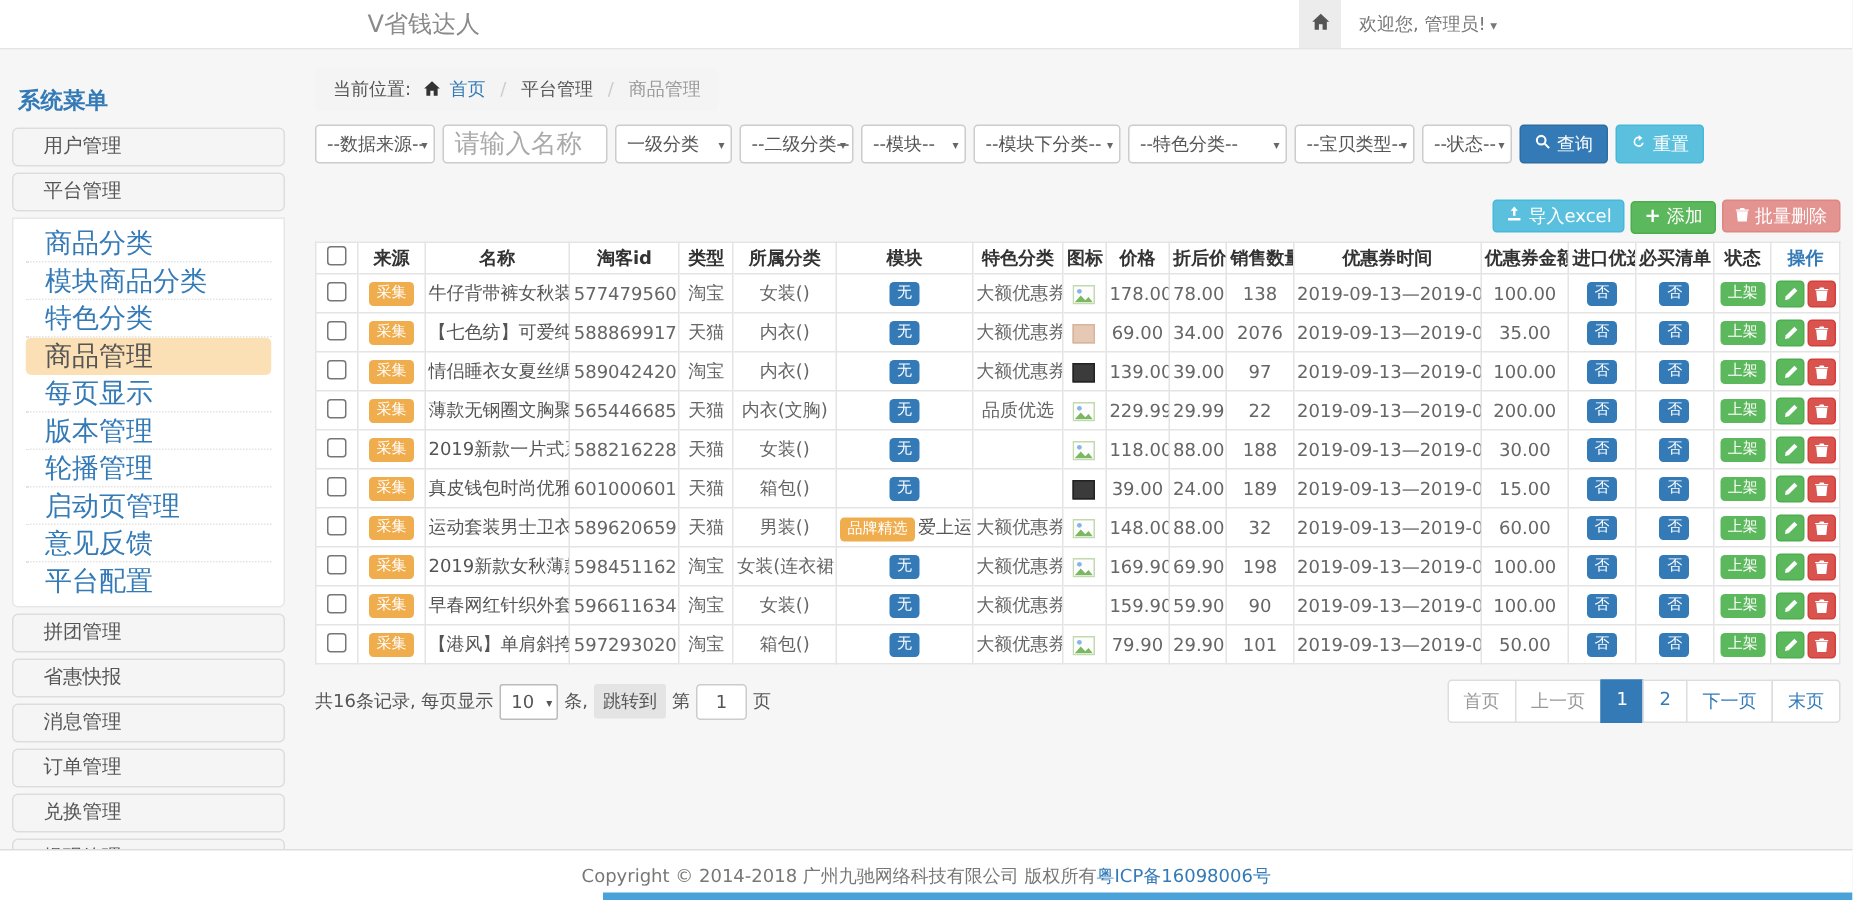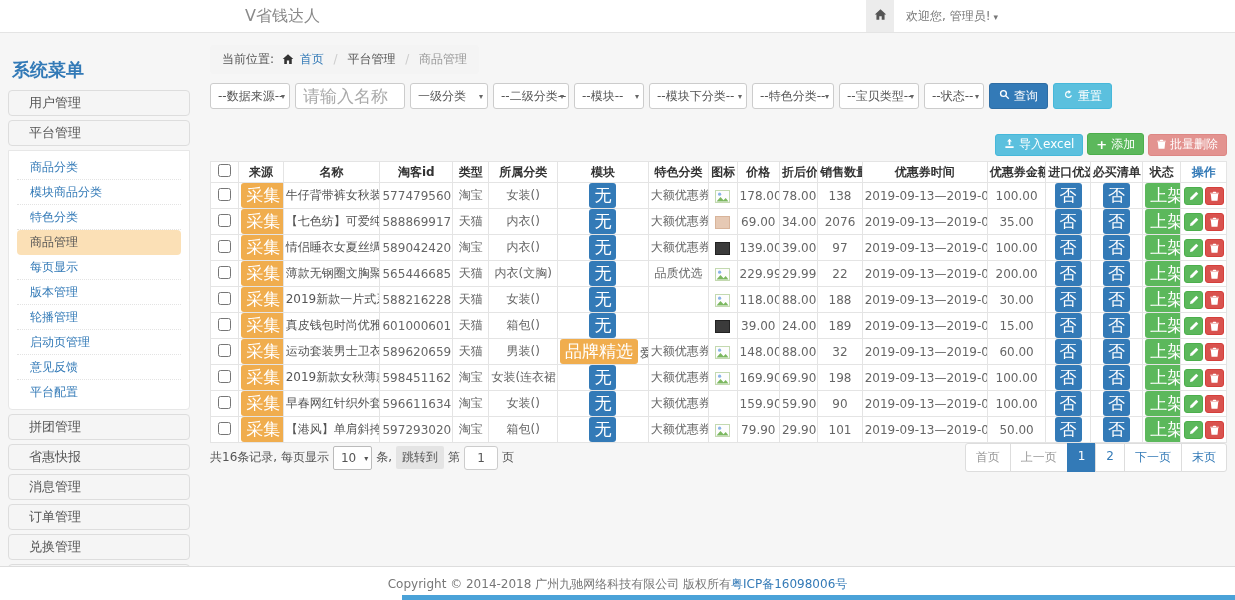--- a/index.html
+++ b/index.html
@@ -13,24 +13,24 @@
 
   
   .topbar { position:absolute; top:0; left:0; right:0; height:33px; background:#fff; border-bottom:1px solid #e4e4e4; z-index:5; }
   .brand { position:absolute; left:245px; top:0; line-height:32px; font-size:16px; color:#8a8a8a; }
   .home-box { position:absolute; left:866px; top:0; width:28px; height:32px; background:#ececec; display:flex; align-items:center; justify-content:center; cursor:pointer; }
   .welcome { position:absolute; left:906px; top:0; line-height:32px; color:#777; cursor:pointer; }
   .welcome .caret { font-size:9px; color:#777; margin-left:3px; }
 
   
   .sidebar { position:absolute; left:8px; top:56px; width:182px; }
-  .sidebar-title { color:#337ab7; font-weight:bold; font-size:18px; margin:2px 0 8px 4px; }
+  .sidebar-title { color:#337ab7; font-weight:bold; font-size:15px; margin:2px 0 8px 4px; }
   .menu-group { background:#f5f5f5; border:1px solid #ddd; border-radius:4px; height:26px; line-height:24px; padding-left:20px; color:#555; font-size:13px; margin-bottom:4px; cursor:pointer; }
   .submenu { background:#fff; border:1px solid #e7e7e7; border-radius:0 0 4px 4px; padding:4px 8px; margin-bottom:4px; }
-  .submenu-link { display:block; height:25px; line-height:25px; padding-left:13px; color:#337ab7; border-bottom:1px dotted #e3e3e3; font-size:12px; cursor:pointer; }
+  .submenu-link { display:block; height:25px; line-height:25px; padding-left:13px; color:#337ab7; border-bottom:1px dotted #e3e3e3; font-size:18px; cursor:pointer; }
   .submenu-link:last-child { border-bottom:none; }
   .submenu-link.active { background:#fbe0b6; border-radius:4px; color:#555; border-bottom:1px dotted transparent; }
 
   
   .main { position:absolute; left:210px; top:45px; width:1017px; }
   .breadcrumb { display:inline-block; background:#f4f4f4; border-radius:4px; padding:6px 12px; color:#777; margin-bottom:9px; }
   .breadcrumb .loc { color:#555; }
   .breadcrumb a.home-link { color:#337ab7; }
   .breadcrumb .sep { margin:0 6px; color:#ccc; }
   .breadcrumb .crumb { color:#555; }
@@ -53,35 +53,35 @@
 
   .toolbar { text-align:right; margin-top:24px; margin-bottom:6px; height:22px; }
 
   table { width:1017px; border-collapse:collapse; background:#fff; table-layout:fixed; margin-top:1px; }
   th, td { border:1px solid #e4e4e4; text-align:center; padding:0 2px; font-size:12px; color:#666; overflow:hidden; white-space:nowrap; }
   th { height:21px; color:#333; font-weight:bold; }
   th.th-ops { color:#337ab7; }
   td { height:26px; }
   .name-cell { color:#555; }
 
-  .badge { display:inline-block; border-radius:3px; color:#fff; font-size:17px; padding:2px 5px; line-height:1.2; }
+  .badge { display:inline-block; border-radius:3px; color:#fff; font-size:10px; padding:2px 5px; line-height:1.2; }
   .badge-orange { background:#f0ad4e; }
   .badge-blue { background:#337ab7; cursor:pointer; }
   .badge-green { background:#5cb85c; cursor:pointer; }
   .module-text { color:#555; margin-left:2px; }
 
   .thumb { display:inline-block; width:15px; height:13px; vertical-align:middle; }
   .thumb-dark { background:#3b3b3b; border:1px solid #222; }
   .thumb-pink { background:#e6c9b4; border:1px solid #d8b49a; }
 
   .op-btn { display:inline-flex; width:19px; height:18px; align-items:center; justify-content:center; border-radius:3px; margin:0 1px; cursor:pointer; }
   .op-edit { background:#5cb85c; border:1px solid #4cae4c; }
   .op-del { background:#d9534f; border:1px solid #d43f3a; }
 
-  .pagi-row { margin-top:0; display:flex; justify-content:space-between; align-items:center; width:1017px; }
+  .pagi-row { margin-top:10px; display:flex; justify-content:space-between; align-items:center; width:1017px; }
   .pagi-left { color:#555; display:flex; align-items:center; gap:4px; }
   .pp-select { position:relative; display:inline-block; border:1px solid #bbb; border-radius:2px; background:#fff; height:24px; line-height:22px; padding:0 15px 0 7px; cursor:pointer; }
   .pp-select .caret { position:absolute; right:3px; top:0; font-size:8px; line-height:23px; color:#555; }
   .jump-chip { background:#e4e4e4; padding:3px 6px; border-radius:2px; color:#555; cursor:pointer; }
   .page-input { width:34px; height:24px; border:1px solid #ccc; border-radius:3px; text-align:center; font-size:12px; color:#555; font-family:inherit; }
   .pager { display:flex; }
   .pager-item { border:1px solid #ddd; background:#fff; padding:5px 10px; color:#337ab7; margin-left:-1px; font-size:12px; cursor:pointer; }
   .pager-item:first-child { border-radius:3px 0 0 3px; margin-left:0; }
   .pager-item:last-child { border-radius:0 3px 3px 0; }
   .pager-item.disabled { color:#999; }
@@ -143,21 +143,21 @@
     <span class="crumb-current">商品管理</span>
   </div>
 
   <div class="filter-row">
     <div class="sel" style="width:80px"><span>--数据来源--</span><span class="caret">▾</span></div>
     <input class="name-input" type="text" placeholder="请输入名称" style="">
     <div class="sel" style="width:78px"><span>一级分类</span><span class="caret">▾</span></div>
     <div class="sel" style="width:76px"><span>--二级分类--</span><span class="caret">▾</span></div>
     <div class="sel" style="width:70px"><span>--模块--</span><span class="caret">▾</span></div>
     <div class="sel" style="width:98px"><span>--模块下分类--</span><span class="caret">▾</span></div>
-    <div class="sel" style="width:82px"><span>--特色分类--</span><span class="caret">▾</span></div>
+    <div class="sel" style="width:106px"><span>--特色分类--</span><span class="caret">▾</span></div>
     <div class="sel" style="width:80px"><span>--宝贝类型--</span><span class="caret">▾</span></div>
     <div class="sel" style="width:60px"><span>--状态--</span><span class="caret">▾</span></div>
     <button class="btn btn-primary">
       <span><svg viewBox="0 0 16 16" width="11" height="11">
             <circle cx="6.5" cy="6.5" r="4.2" fill="none" stroke="#fff" stroke-width="2"></circle>
             <line x1="10" y1="10" x2="14.2" y2="14.2" stroke="#fff" stroke-width="2"></line>
           </svg></span>
       <span>查询</span>
     </button>
     <button class="btn btn-info">

